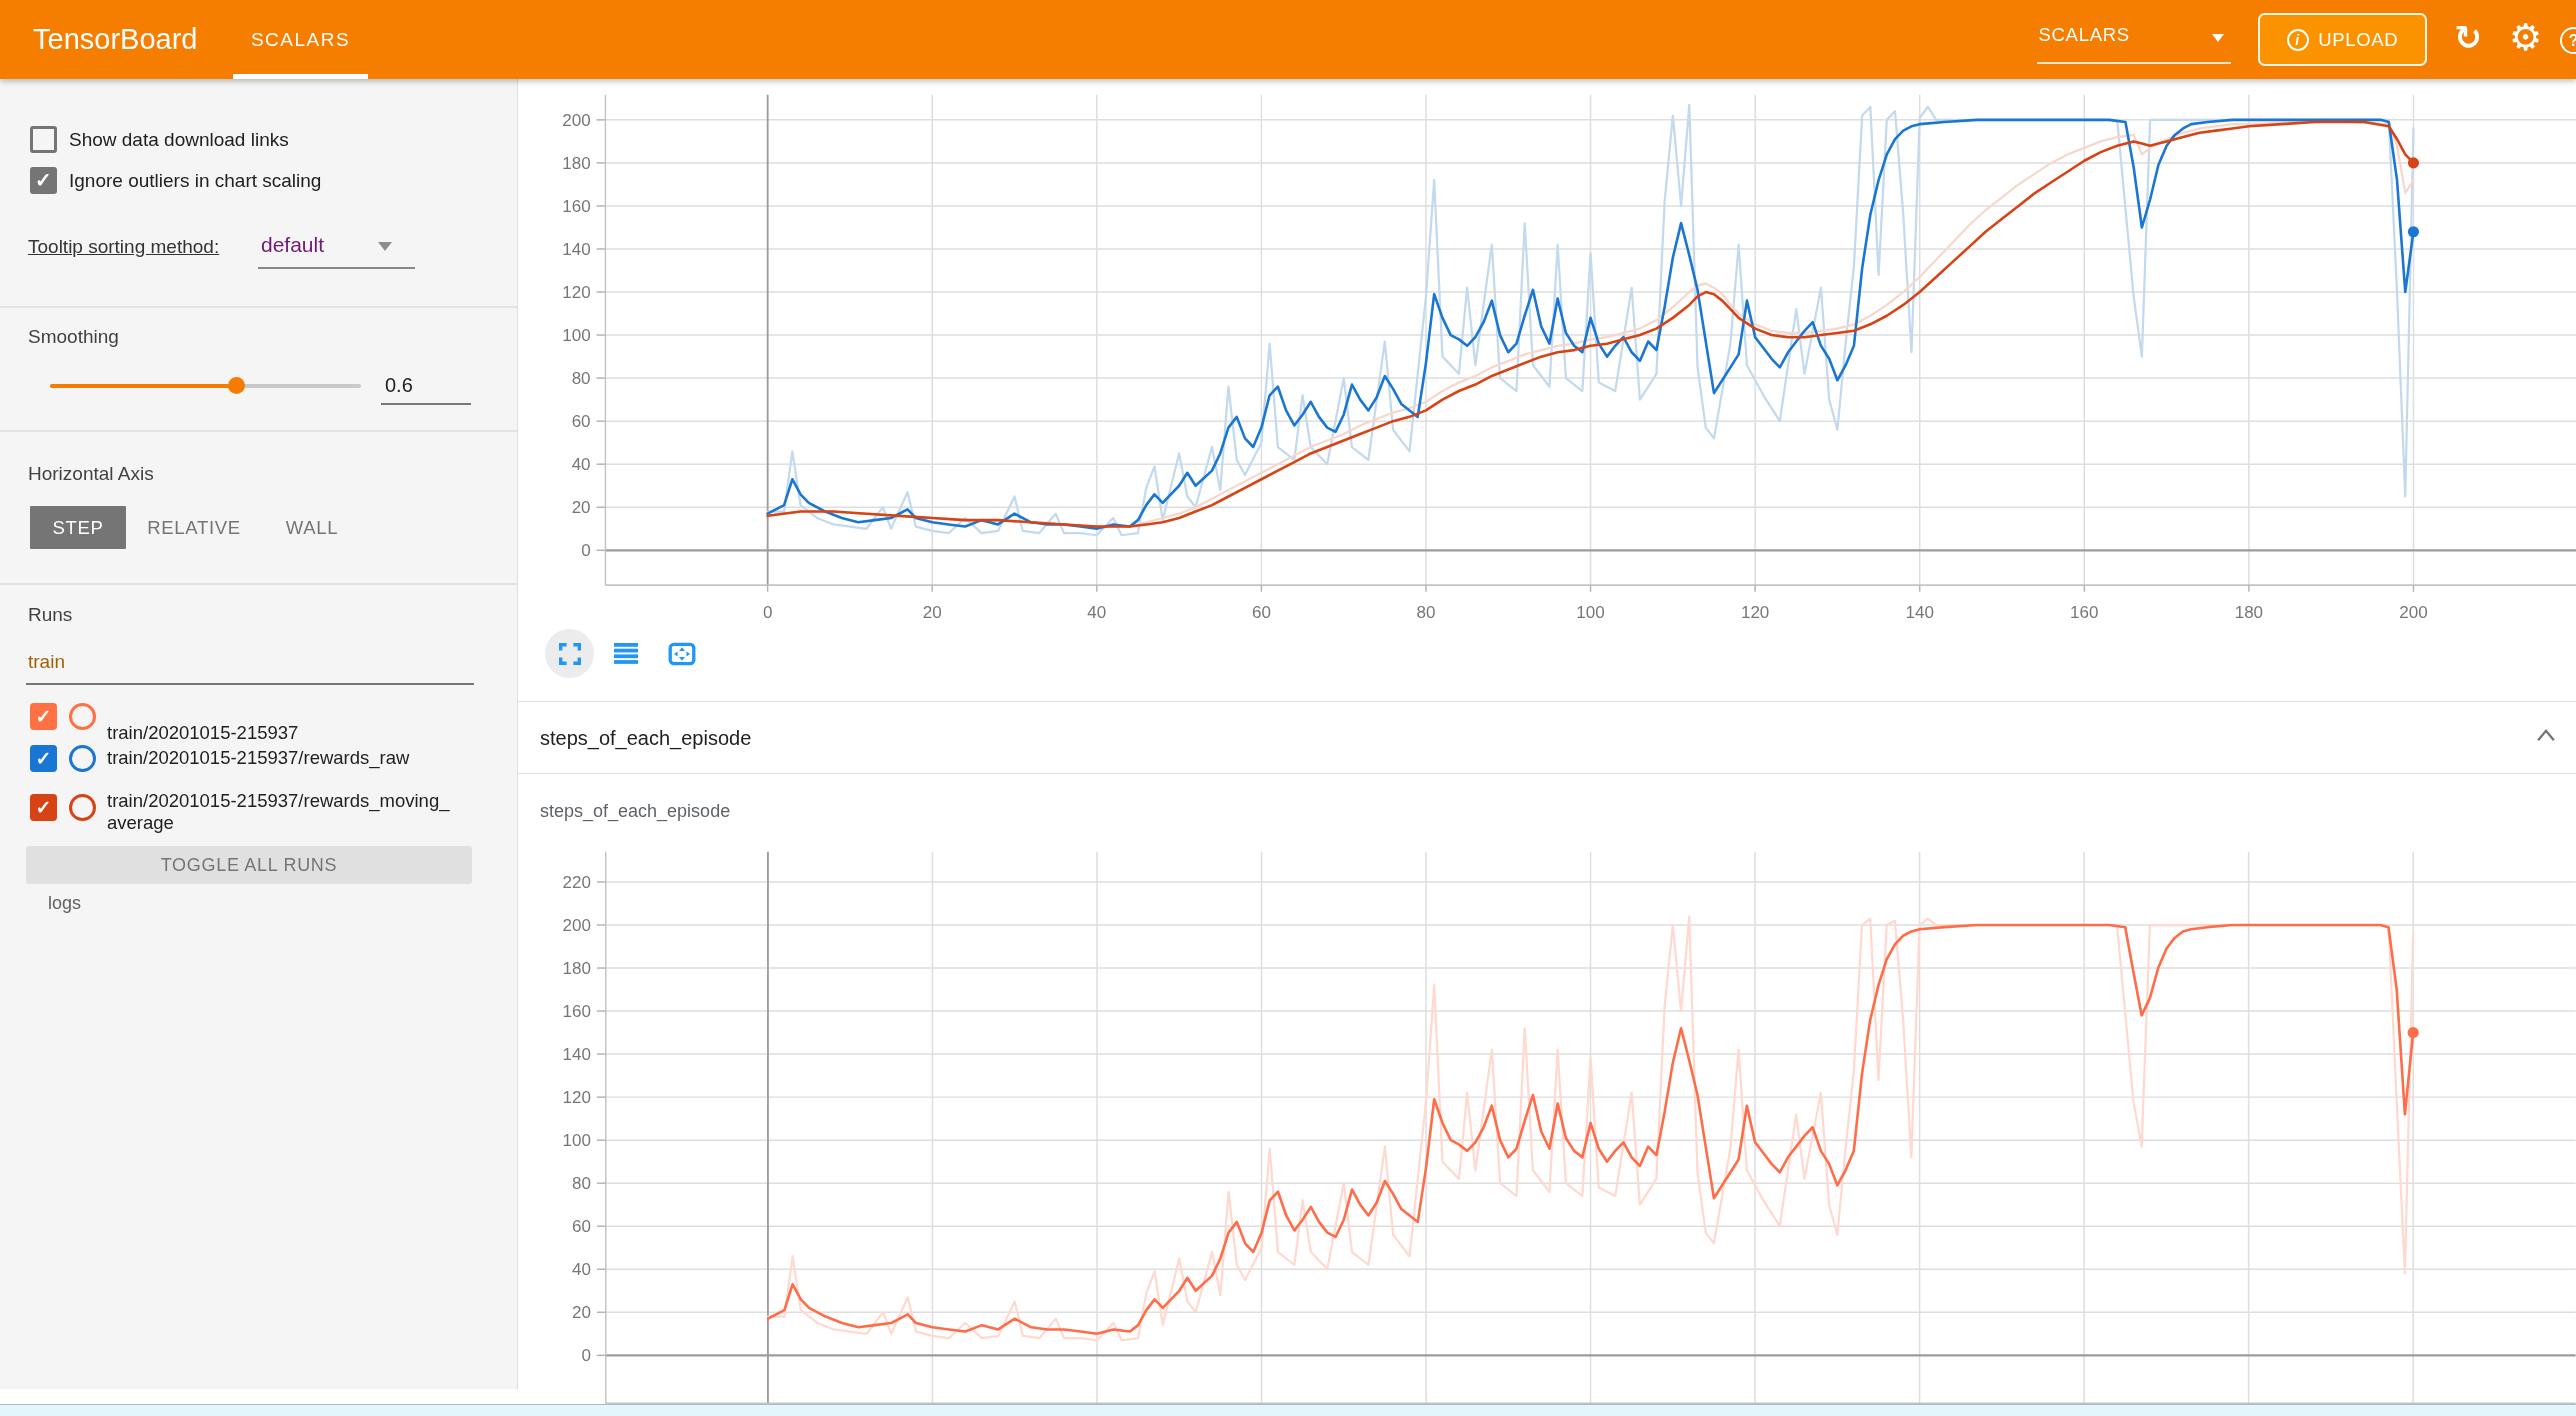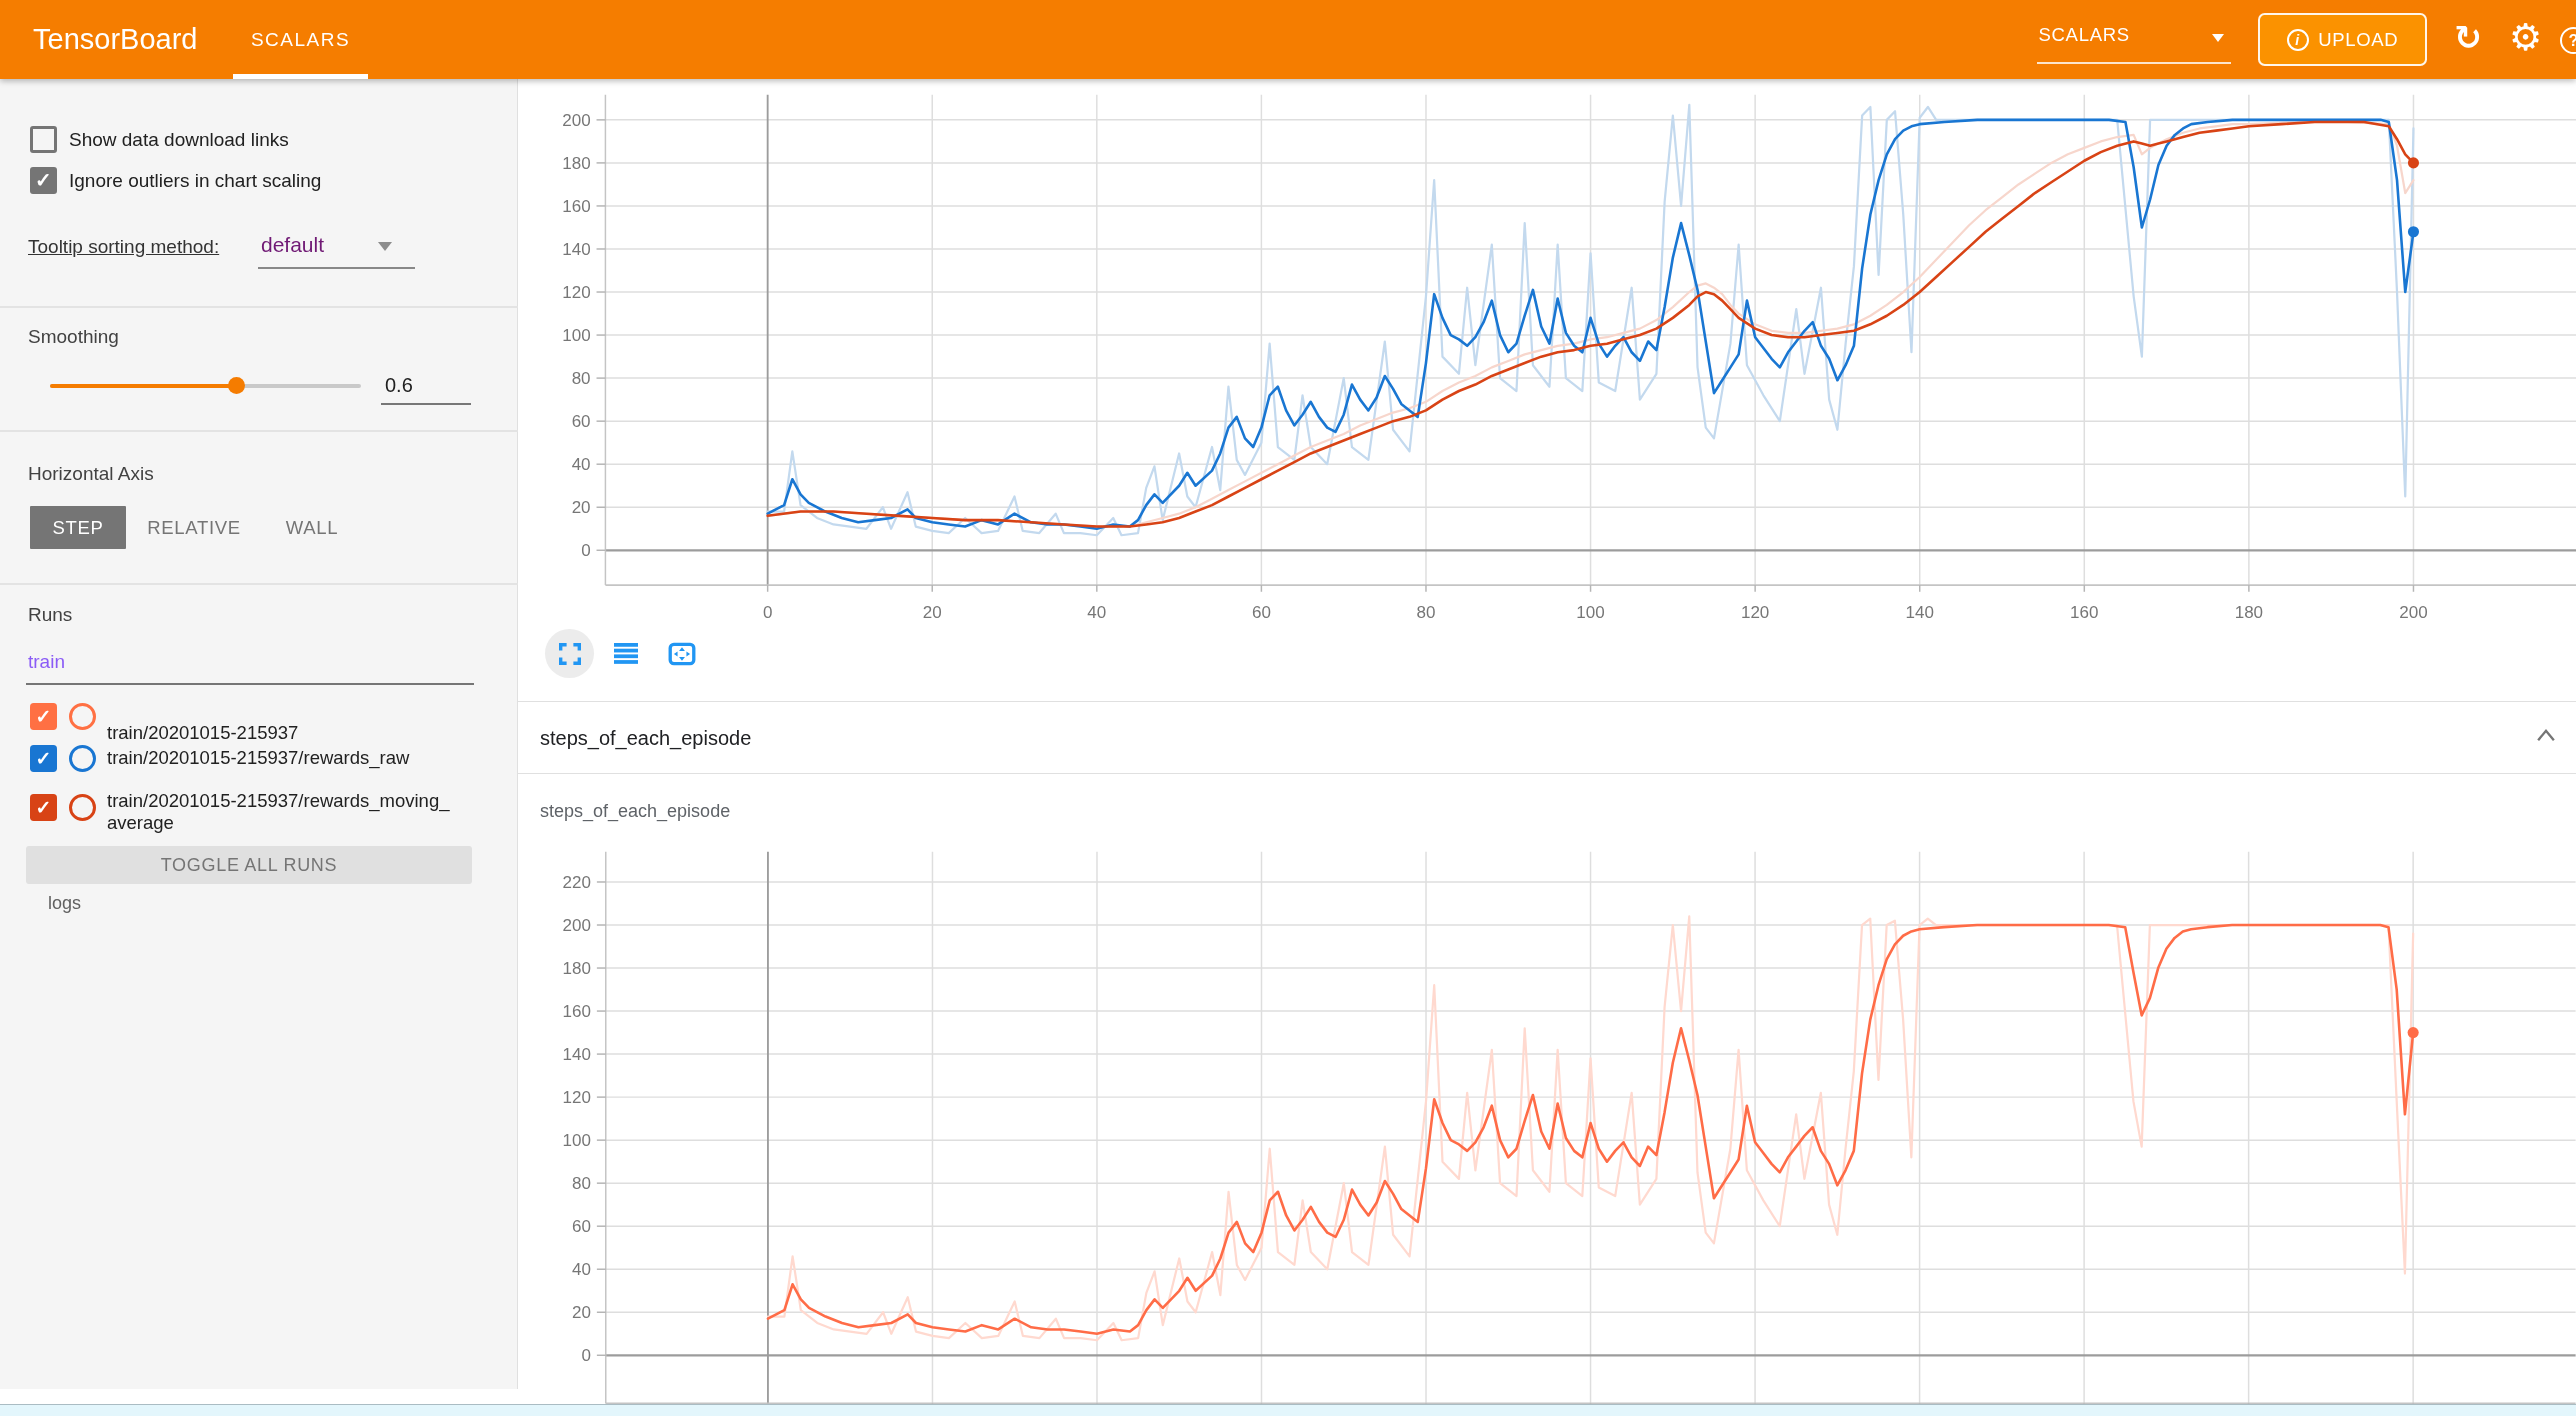--- a/index.html
+++ b/index.html
@@ -47,21 +47,21 @@
         border-right:7.4px solid transparent; border-top:9px solid #8d8d8d; }
   #slider-track { position:absolute; left:50px; top:305px; width:311px; height:3.7px; background:#c9c9c9; border-radius:2.2px; }
   #slider-fill { position:absolute; left:0; top:0; height:3.7px; background:#f57c00; border-radius:2.2px; }
   #slider-thumb { position:absolute; top:-6.7px; width:17px; height:17px; border-radius:50%; background:#f57c00; }
   #smooth-underline { position:absolute; left:381px; top:324px; width:90px; height:1.5px; background:#777; }
   #smooth-value { position:absolute; left:385px; top:295px; font-size:20px; color:#212121; }
   .axis-btn { position:absolute; height:43px; border-radius:1px; font-size:18.5px; letter-spacing:0.7px;
         text-align:center; line-height:43px; cursor:pointer; }
   .axis-btn.sel { background:#757575; color:#fff; }
   .axis-btn.unsel { color:#757575; }
-  #runs-filter { position:absolute; left:28px; top:572px; width:415px; font-size:19px; color:#8b5cf6;
+  #runs-filter { position:absolute; left:28px; top:572px; width:415px; font-size:19px; color:#a16207;
         background:transparent; border:none; outline:none; font-family:"Liberation Sans",sans-serif; }
   #runs-underline { position:absolute; left:26px; top:604px; width:448px; height:1.5px; background:#757575; }
   .run-row { position:absolute; left:0; width:518px; }
   .run-cb { position:absolute; left:30px; width:27px; height:27px; border-radius:3.7px; color:#fff;
         text-align:center; line-height:27px; font-size:19px; font-weight:bold; cursor:pointer; }
   .run-circle { position:absolute; left:69px; width:27px; height:27px; border-radius:50%;
         border:3px solid; background:transparent; cursor:pointer; }
   .run-name { position:absolute; left:107px; width:356px; font-size:18.5px; color:#212121;
         line-height:22px; word-break:break-all; }
   #toggle-all { position:absolute; left:26px; top:767px; width:446px; height:38px; background:#e0e0e0;

